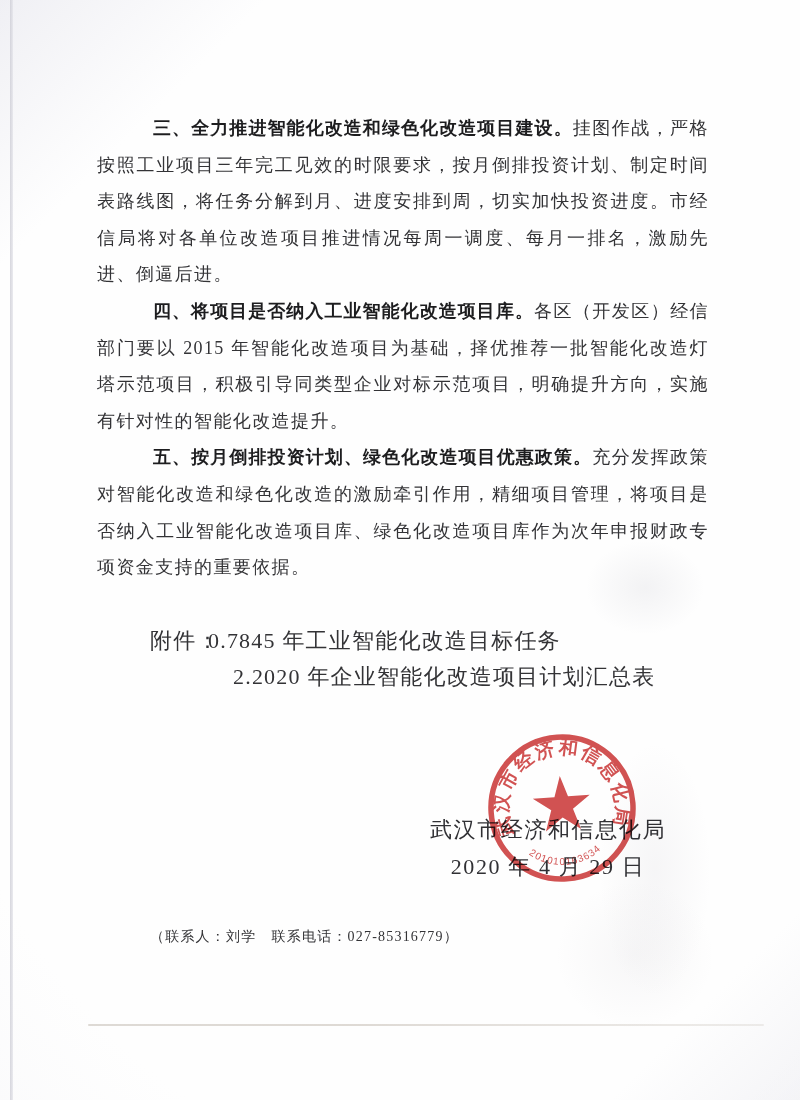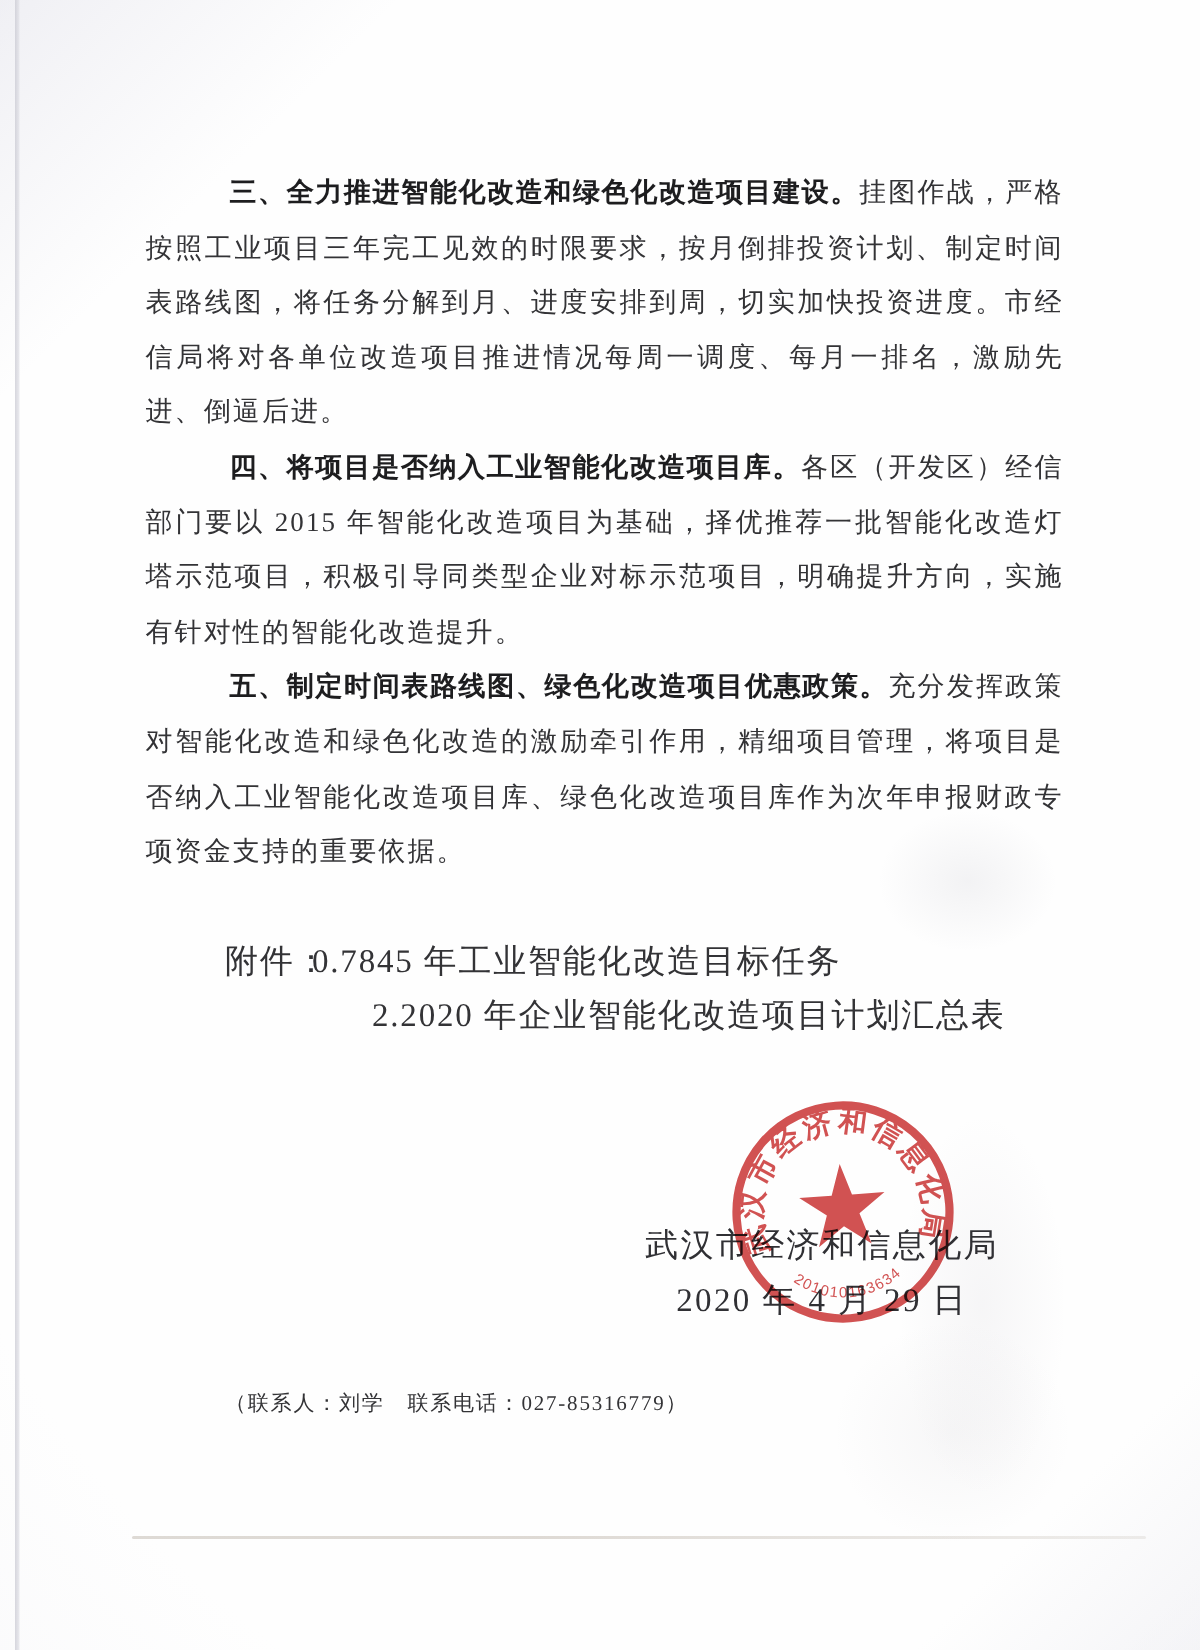--- a/index.html
+++ b/index.html
@@ -33,21 +33,21 @@
     text-align:justify; text-indent:56px;
   }
   .para-heading { font-family:"Liberation Sans","DejaVu Sans",sans-serif;
     font-weight:700; color:#1d1d1f; letter-spacing:1px; }
   .para-body { color:#333336; }
 
   .attachments { position:relative; margin-top:37px; margin-left:53px;
     font-size:22px; line-height:36.6px; letter-spacing:1.2px; padding-left:58px; color:#333336; }
   .att-label { position:absolute; left:0; top:0; }
   .att-item { white-space:nowrap; }
-  .att-cont { margin-left:40px; }
+  .att-cont { margin-left:25px; }
 
   .signature { position:absolute; top:702px; left:290px; width:322px;
     text-align:center; font-size:22px; line-height:36.6px; letter-spacing:1.6px; color:#303034; }
 
   .contact { position:absolute; top:809px; left:53px;
     font-size:14px; line-height:36.6px; letter-spacing:1.2px; color:#333336; white-space:nowrap; }
 
   .stamp { position:absolute; left:482px; top:728px; width:160px; height:160px;
     transform:rotate(-4deg); opacity:.88; mix-blend-mode:multiply; }
   .stamp svg { display:block; }
@@ -63,21 +63,21 @@
   <div class="smudge smudge-b"></div>
   <div class="smudge smudge-c"></div>
 
   <main class="doc">
 
     <div id="paragraphs">
   <p class="para"><b class="para-heading">三、全力推进智能化改造和绿色化改造项目建设。</b><span class="para-body">挂图作战，严格按照工业项目三年完工见效的时限要求，按月倒排投资计划、制定时间表路线图，将任务分解到月、进度安排到周，切实加快投资进度。市经信局将对各单位改造项目推进情况每周一调度、每月一排名，激励先进、倒逼后进。</span></p>
 
   <p class="para"><b class="para-heading">四、将项目是否纳入工业智能化改造项目库。</b><span class="para-body">各区（开发区）经信部门要以 2015 年智能化改造项目为基础，择优推荐一批智能化改造灯塔示范项目，积极引导同类型企业对标示范项目，明确提升方向，实施有针对性的智能化改造提升。</span></p>
 
-  <p class="para"><b class="para-heading">五、制定时间表路线图、绿色化改造项目优惠政策。</b><span class="para-body">充分发挥政策对智能化改造和绿色化改造的激励牵引作用，精细项目管理，将项目是否纳入工业智能化改造项目库、绿色化改造项目库作为次年申报财政专项资金支持的重要依据。</span></p>
+  <p class="para"><b class="para-heading">五、按月倒排投资计划、绿色化改造项目优惠政策。</b><span class="para-body">充分发挥政策对智能化改造和绿色化改造的激励牵引作用，精细项目管理，将项目是否纳入工业智能化改造项目库、绿色化改造项目库作为次年申报财政专项资金支持的重要依据。</span></p>
 </div>
 
     <div class="attachments">
       <span class="att-label">附件：</span>
       <span id="attachment-items"><div class="att-item">0.7845 年工业智能化改造目标任务</div><div class="att-item att-cont">2.2020 年企业智能化改造项目计划汇总表</div></span>
     </div>
 
     <div class="signature">
       <div class="sig-org">武汉市经济和信息化局</div>
       <div class="sig-date">2020 年 4 月 29 日</div>

